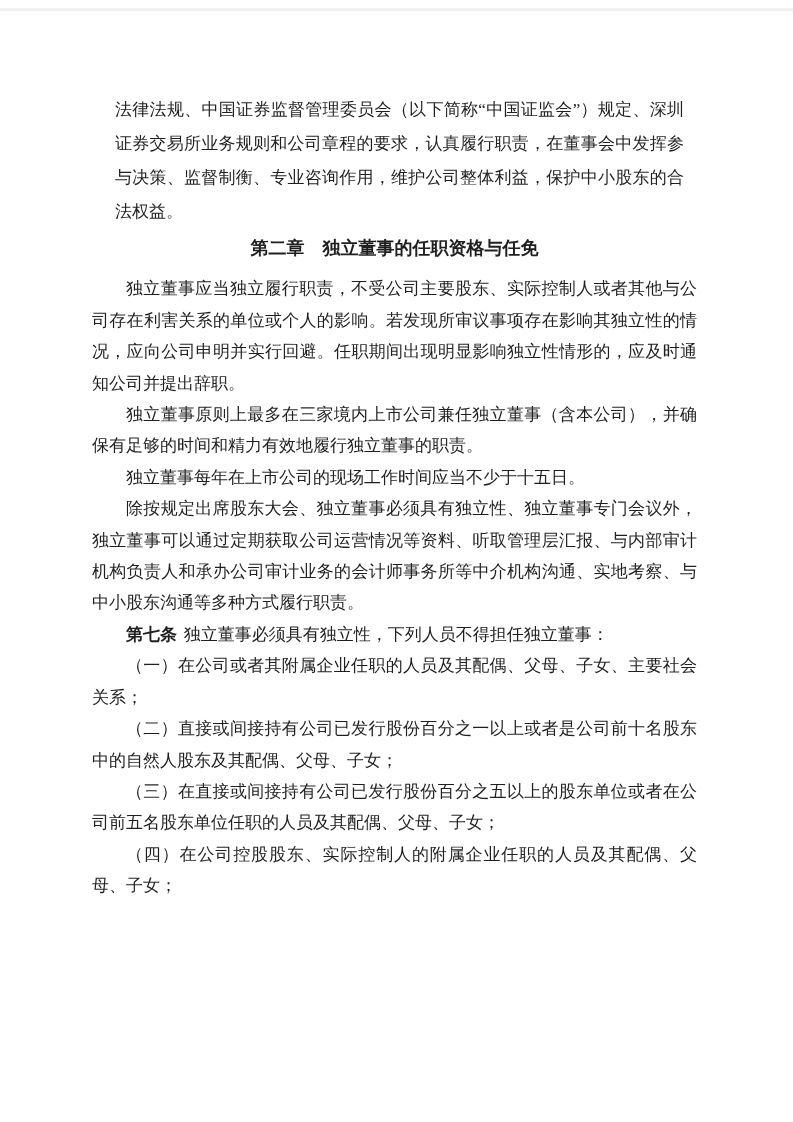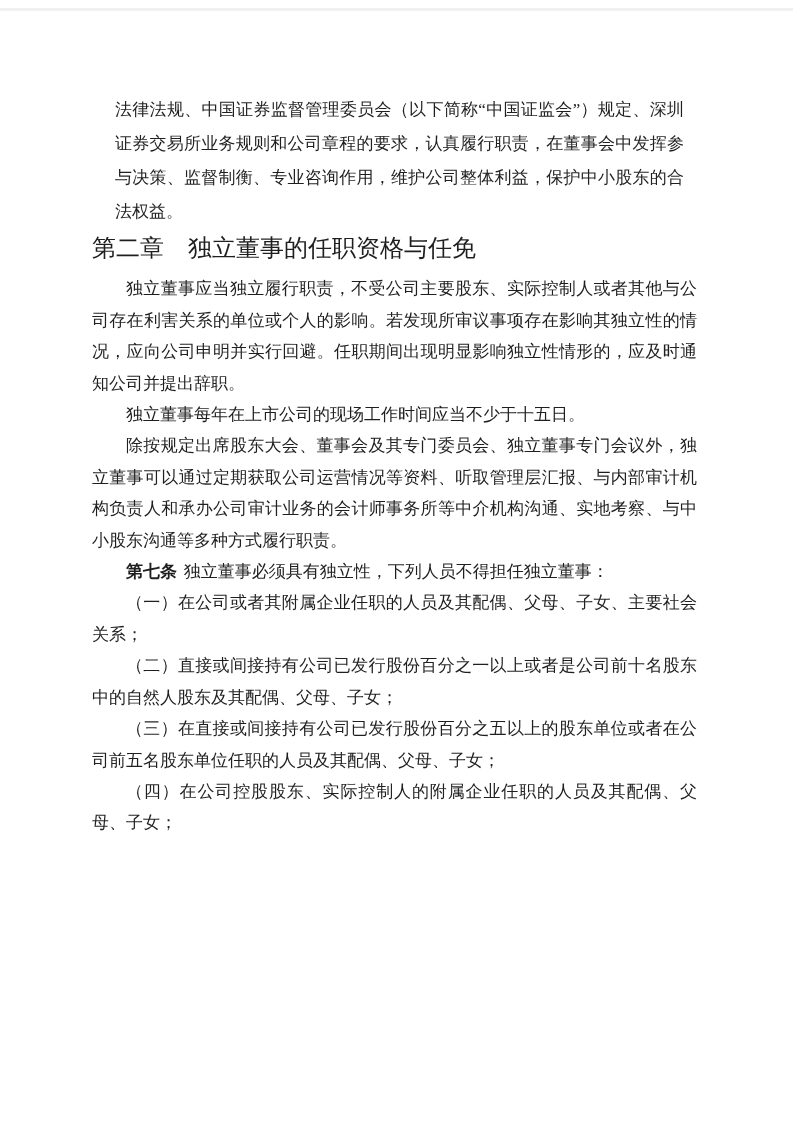--- a/index.html
+++ b/index.html
@@ -40,23 +40,23 @@
     margin: 0;
     padding: 0;
   }
   .cont-para {
     margin-left: 23px;
     margin-right: 13px;
     line-height: 34px;
     text-indent: 0;
   }
   .chapter {
-    font-size: 24px;
-    font-weight: normal;
-    text-align: left;
+    font-size: 18px;
+    font-weight: bold;
+    text-align: center;
     line-height: 31.4px;
     margin: 4px 0 9px 0;
     text-indent: 0;
   }
   .body-para {
     text-indent: 2em;
   }
   .lead {
     font-weight: bold;
     margin-right: 1em;
@@ -74,24 +74,25 @@
 
   <div class="content">
 
     <p class="cont-para">法律法规、中国证券监督管理委员会（以下简称“中国证监会”）规定、深圳证券交易所业务规则和公司章程的要求，认真履行职责，在董事会中发挥参与决策、监督制衡、专业咨询作用，维护公司整体利益，保护中小股东的合法权益。</p>
 
     <p class="chapter">第二章　独立董事的任职资格与任免</p>
 
 
     <p class="body-para">独立董事应当独立履行职责，不受公司主要股东、实际控制人或者其他与公司存在利害关系的单位或个人的影响。若发现所审议事项存在影响其独立性的情况，应向公司申明并实行回避。任职期间出现明显影响独立性情形的，应及时通知公司并提出辞职。</p>
 
+    <p class="body-para">独立董事原则上最多在三家境内上市公司兼任独立董事（含本公司），并确保有足够的时间和精力有效地履行独立董事的职责。</p>
 
     <p class="body-para">独立董事每年在上市公司的现场工作时间应当不少于十五日。</p>
 
-    <p class="body-para">除按规定出席股东大会、董事会及其专门委员会、独立董事专门会议外，独立董事可以通过定期获取公司运营情况等资料、听取管理层汇报、与内部审计机构负责人和承办公司审计业务的会计师事务所等中介机构沟通、实地考察、与中小股东沟通等多种方式履行职责。</p>
+    <p class="body-para">除按规定出席股东大会、独立董事必须具有独立性、独立董事专门会议外，独立董事可以通过定期获取公司运营情况等资料、听取管理层汇报、与内部审计机构负责人和承办公司审计业务的会计师事务所等中介机构沟通、实地考察、与中小股东沟通等多种方式履行职责。</p>
 
 
     <p class="body-para"><span class="lead-sm">第七条</span><span>独立董事必须具有独立性，下列人员不得担任独立董事：</span></p>
 
     <p class="body-para">（一）在公司或者其附属企业任职的人员及其配偶、父母、子女、主要社会关系；</p>
 
     <p class="body-para">（二）直接或间接持有公司已发行股份百分之一以上或者是公司前十名股东中的自然人股东及其配偶、父母、子女；</p>
 
     <p class="body-para">（三）在直接或间接持有公司已发行股份百分之五以上的股东单位或者在公司前五名股东单位任职的人员及其配偶、父母、子女；</p>
 

